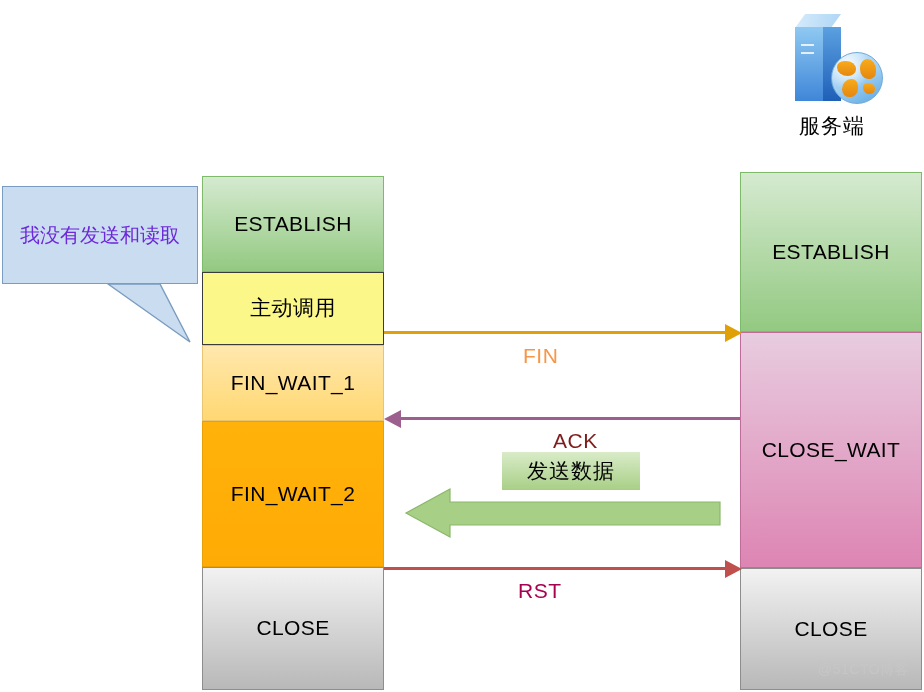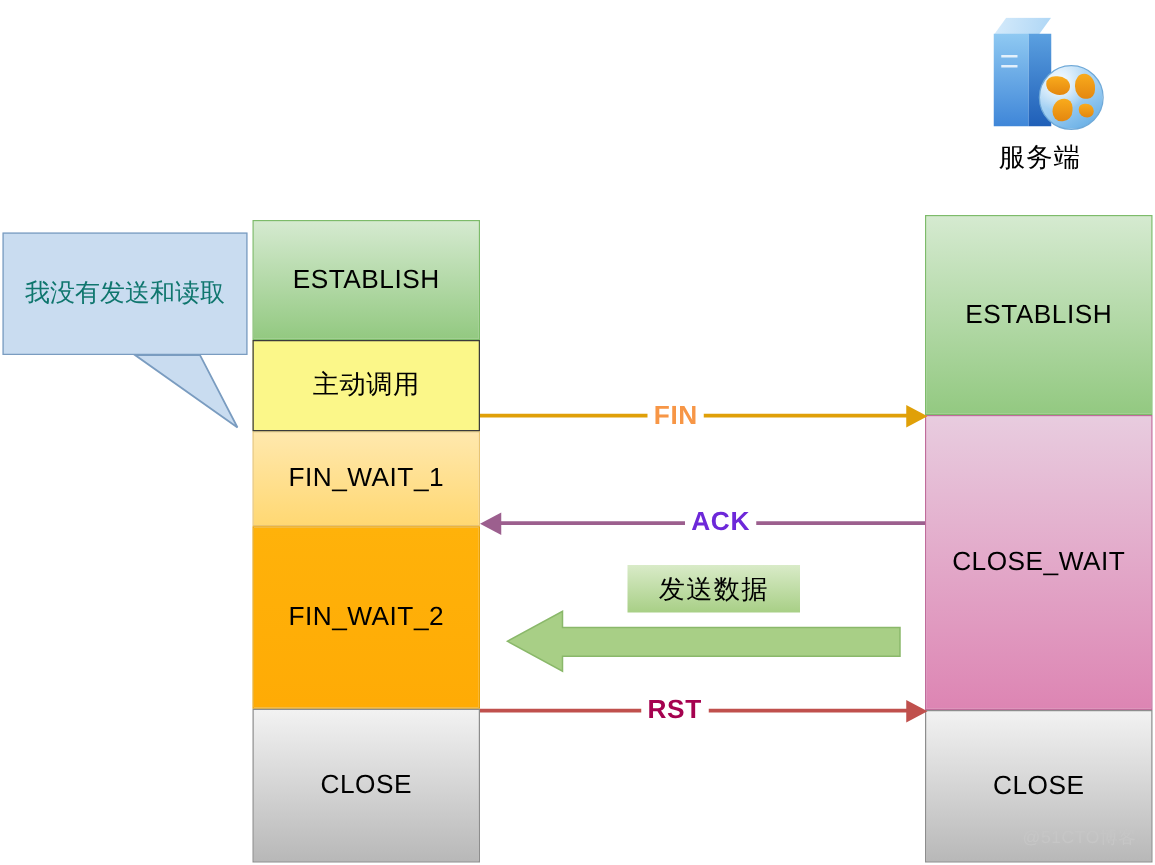--- a/index.html
+++ b/index.html
@@ -211,21 +211,21 @@
     position: absolute;
     box-sizing: border-box;
     background: #c9dcf0;
     border: 1px solid #7a9cc0;
     display: flex;
     align-items: center;
     justify-content: center;
     text-align: center;
     font-size: 20px;
     line-height: 1.32;
-    color: #0f766e;
+    color: #6d28d9;
     padding: 4px 6px;
   }
   .bubble-tail {
     position: absolute;
     overflow: visible;
   }
 
   
   .msg-line {
     position: absolute;
@@ -233,25 +233,26 @@
   }
   .msg-head {
     position: absolute;
     width: 0; height: 0;
     border-top: 9px solid transparent;
     border-bottom: 9px solid transparent;
   }
   .msg-label {
     position: absolute;
     font-size: 21px;
-    font-weight: bold;
+    font-weight: normal;
     letter-spacing: .5px;
     background: #ffffff;
     padding: 0 5px;
     line-height: 1;
+    margin-top: 23px;
   }
 
   
   .data-arrow {
     position: absolute;
   }
   .data-tag {
     position: absolute;
     box-sizing: border-box;
     background: linear-gradient(#d9ebc8, #a8cf86);
@@ -333,21 +334,21 @@
   <svg class="bubble-tail" style="left:100px; top:280px;" width="120" height="66">
     <polygon points="8,4 60,4 90,62" fill="#c9dcf0" stroke="#7a9cc0" stroke-width="1.4"></polygon>
   </svg>
 
   <div class="msg-line" style="left:384px; top:331px; width:348px; background:#e0a008;"></div>
   <div class="msg-head" style="left:725px; top:324px; border-left:17px solid #e0a008;"></div>
   <div class="msg-label" style="left:518px; top:322px; color:#f79646;">FIN</div>
 
   <div class="msg-line" style="left:398px; top:417px; width:342px; background:#9c5f8e;"></div>
   <div class="msg-head" style="left:384px; top:410px; border-right:17px solid #9c5f8e;"></div>
-  <div class="msg-label" style="left:548px; top:407px; color:#6d28d9;">ACK</div>
+  <div class="msg-label" style="left:548px; top:407px; color:#7f1d1d;">ACK</div>
 
   <svg class="data-arrow" style="left:404px; top:487px;" width="318" height="52">
     <polygon points="2,26 46,2 46,15 316,15 316,38 46,38 46,50" fill="#a8cf86" stroke="#8ab86a" stroke-width="1.2"></polygon>
   </svg>
   <div class="data-tag" style="left:502px; top:452px; width:138px; height:38px;">
     <span>发送数据</span>
   </div>
 
   <div class="msg-line" style="left:384px; top:567px; width:348px; background:#c0504d;"></div>
   <div class="msg-head" style="left:725px; top:560px; border-left:17px solid #c0504d;"></div>

